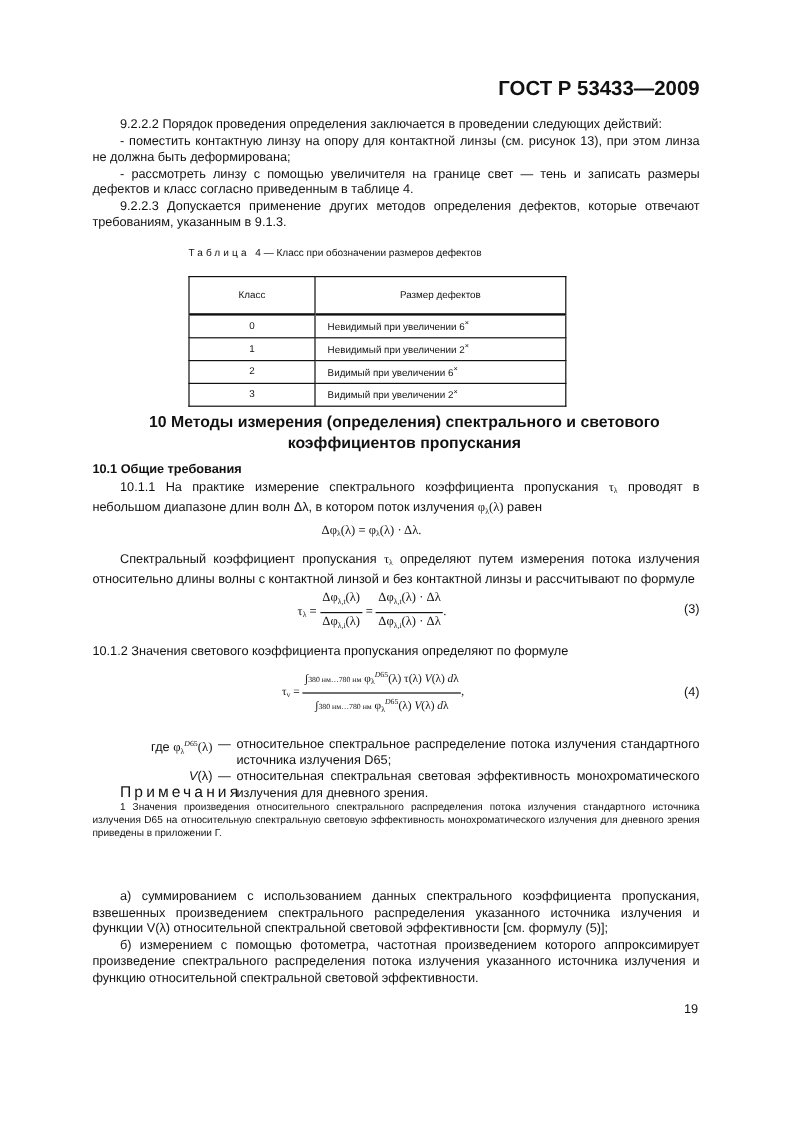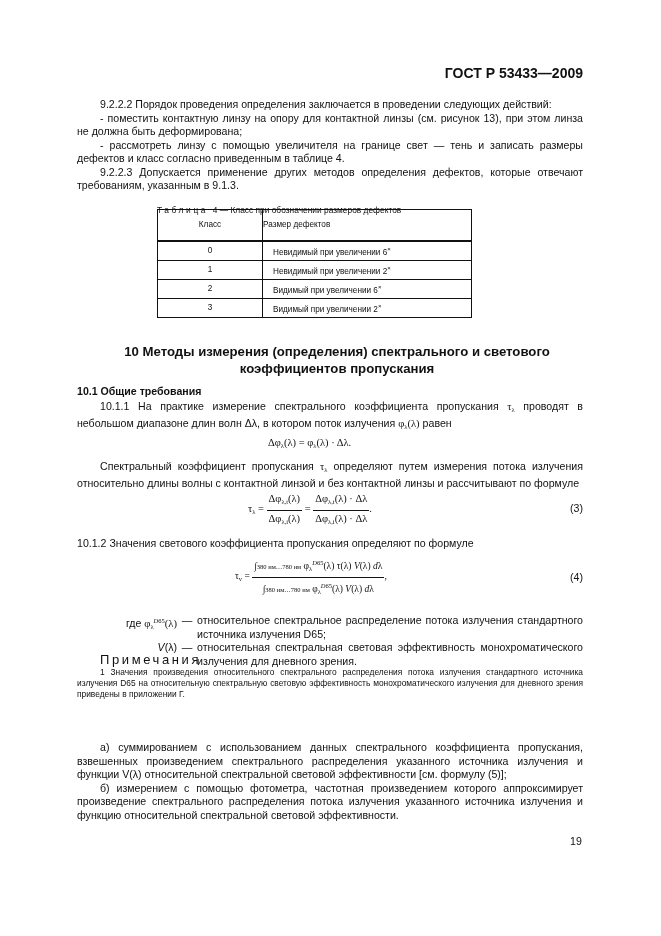--- a/index.html
+++ b/index.html
@@ -4,40 +4,40 @@
 <style>
   html, body { margin: 0; padding: 0; background: #ffffff; }
   body {
     width: 661px; height: 936px; position: relative; overflow: hidden;
     font-family: "Liberation Sans", sans-serif; color: #111111;
     font-size: 10.6px; line-height: 13.5px;
   }
   .page { position: absolute; left: 0; top: 0; width: 661px; height: 936px; }
   .header-code {
     position: absolute; right: 78px; top: 67px;
-    font-weight: bold; font-size: 14px;
+    font-weight: bold; font-size: 17px;
   }
   .block { position: absolute; left: 77px; width: 506px; text-align: justify; }
   .ind { text-indent: 23px; }
   p { margin: 0; }
   .table-caption {
     position: absolute; left: 157px; top: 204px; font-size: 8.4px;
   }
   .spaced { letter-spacing: 2.6px; }
   table.defects {
-    position: absolute; left: 157px; top: 209px; width: 315px;
+    position: absolute; left: 157px; top: 230px; width: 315px;
     border-collapse: collapse; font-size: 8.2px;
   }
   table.defects th, table.defects td {
     border: 1px solid #111; padding: 0; height: 18px;
   }
   table.defects th { font-weight: normal; height: 30px; border-bottom: 2px solid #111; }
   table.defects td.cls { width: 104px; text-align: center; }
   table.defects td.sz { text-align: left; padding-left: 10px; }
-  table.defects th.sz { text-align: left; }
+  table.defects th.sz { text-align: center; }
   sup.x { font-size: 6px; vertical-align: 4px; }
   .h1 {
     position: absolute; left: 77px; top: 344px; width: 520px;
     font-weight: bold; font-size: 13.2px; line-height: 16.5px; text-align: center;
   }
   .h2 { position: absolute; left: 77px; top: 385px; font-weight: bold; font-size: 10.6px; }
   .serif { font-family: "Liberation Serif", serif; }
   .formula { position: absolute; font-family: "Liberation Serif", serif; font-size: 10.5px; }
   .eqno { position: absolute; right: 78px; font-size: 10.6px; }
   .frac { display: inline-block; vertical-align: middle; text-align: center; }

